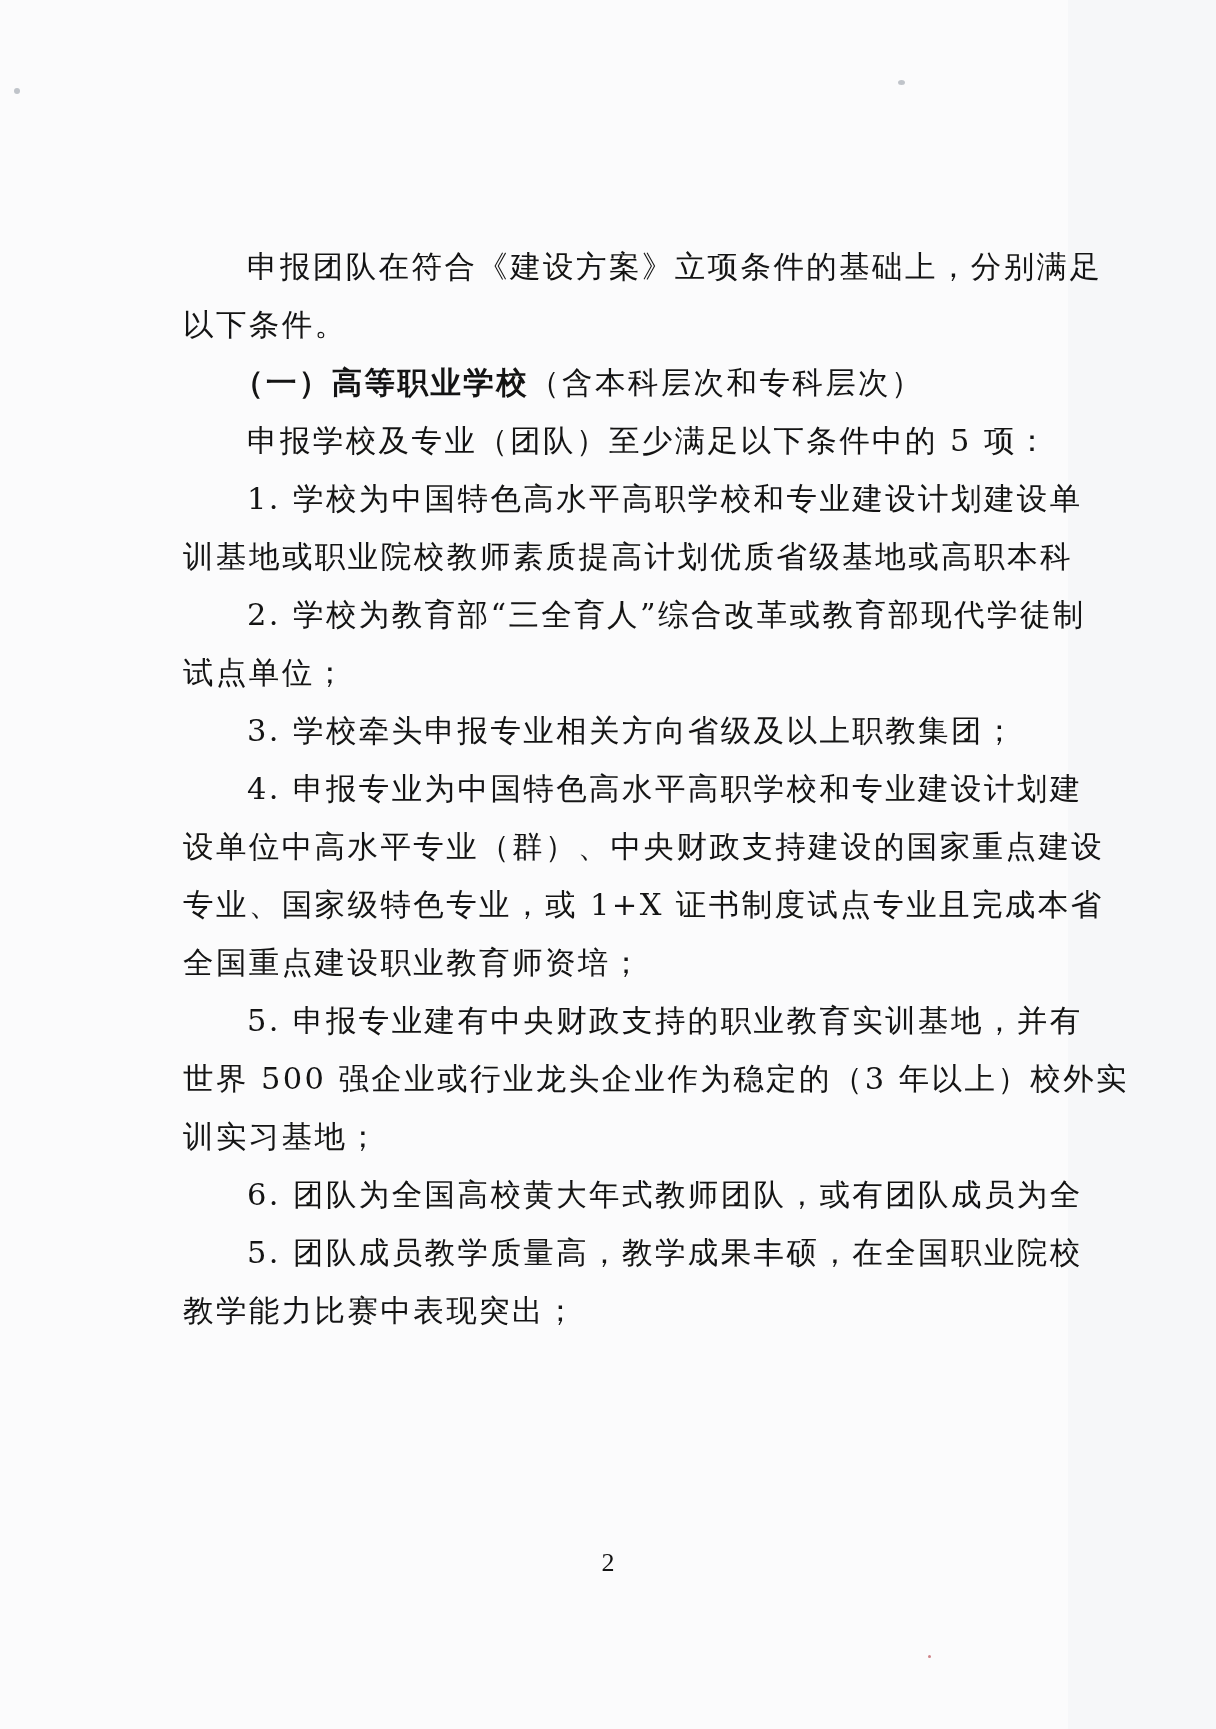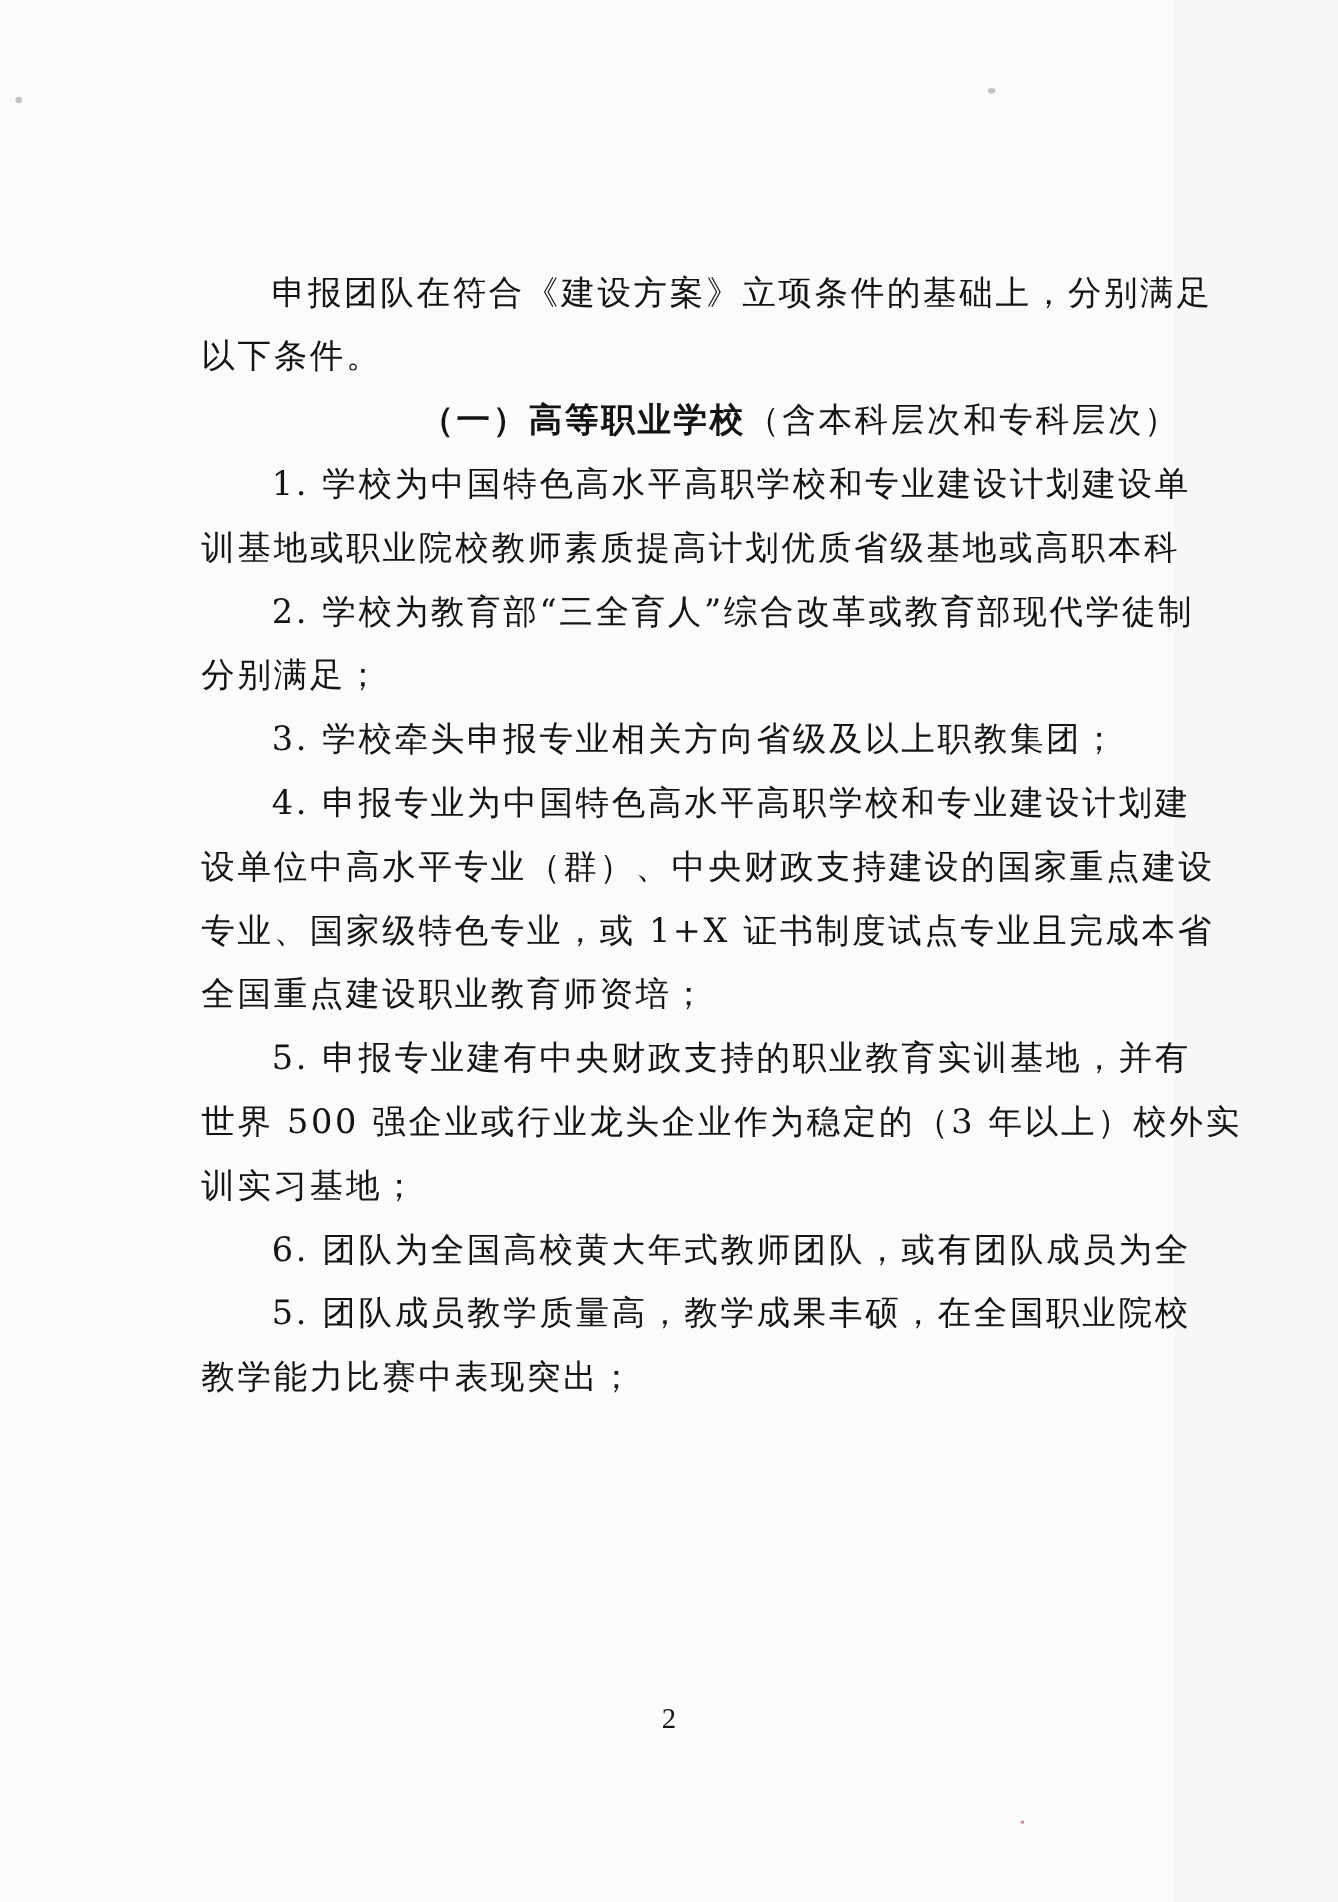--- a/index.html
+++ b/index.html
@@ -43,21 +43,20 @@
     }
     .line.justify {
       text-align: justify;
       text-align-last: justify;
     }
     .indent {
       padding-left: 64px;
     }
     .heading {
       font-family: "DejaVu Sans", "Liberation Sans", sans-serif;
-      text-align: right;
     }
     .heading .bold {
       font-weight: bold;
     }
     .heading .normal {
       font-weight: normal;
       font-family: "DejaVu Serif", "Liberation Serif", serif;
     }
     .page-number {
       position: absolute;
@@ -79,26 +78,27 @@
 
   <div class="text-block">
 
     <div class="line justify indent">申报团队在符合《建设方案》立项条件的基础上，分别满足</div>
     <div class="line">以下条件。</div>
 
     <div class="line indent heading" style="padding-left:50px;">
       <span class="bold">（一）高等职业学校</span><span class="normal">（含本科层次和专科层次）</span>
     </div>
 
+    <div class="line indent">申报学校及专业（团队）至少满足以下条件中的 5 项：</div>
 
     <div class="line justify indent">1.  学校为中国特色高水平高职学校和专业建设计划建设单</div>
     <div class="line justify">训基地或职业院校教师素质提高计划优质省级基地或高职本科</div>
 
     <div class="line justify indent">2.  学校为教育部“三全育人”综合改革或教育部现代学徒制</div>
-    <div class="line">分别满足；</div>
+    <div class="line">试点单位；</div>
 
     <div class="line indent">3.  学校牵头申报专业相关方向省级及以上职教集团；</div>
 
     <div class="line justify indent">4.  申报专业为中国特色高水平高职学校和专业建设计划建</div>
     <div class="line justify">设单位中高水平专业（群）、中央财政支持建设的国家重点建设</div>
     <div class="line justify">专业、国家级特色专业，或 1+X 证书制度试点专业且完成本省</div>
     <div class="line">全国重点建设职业教育师资培；</div>
 
     <div class="line justify indent">5.  申报专业建有中央财政支持的职业教育实训基地，并有</div>
     <div class="line justify">世界 500 强企业或行业龙头企业作为稳定的（3 年以上）校外实</div>

